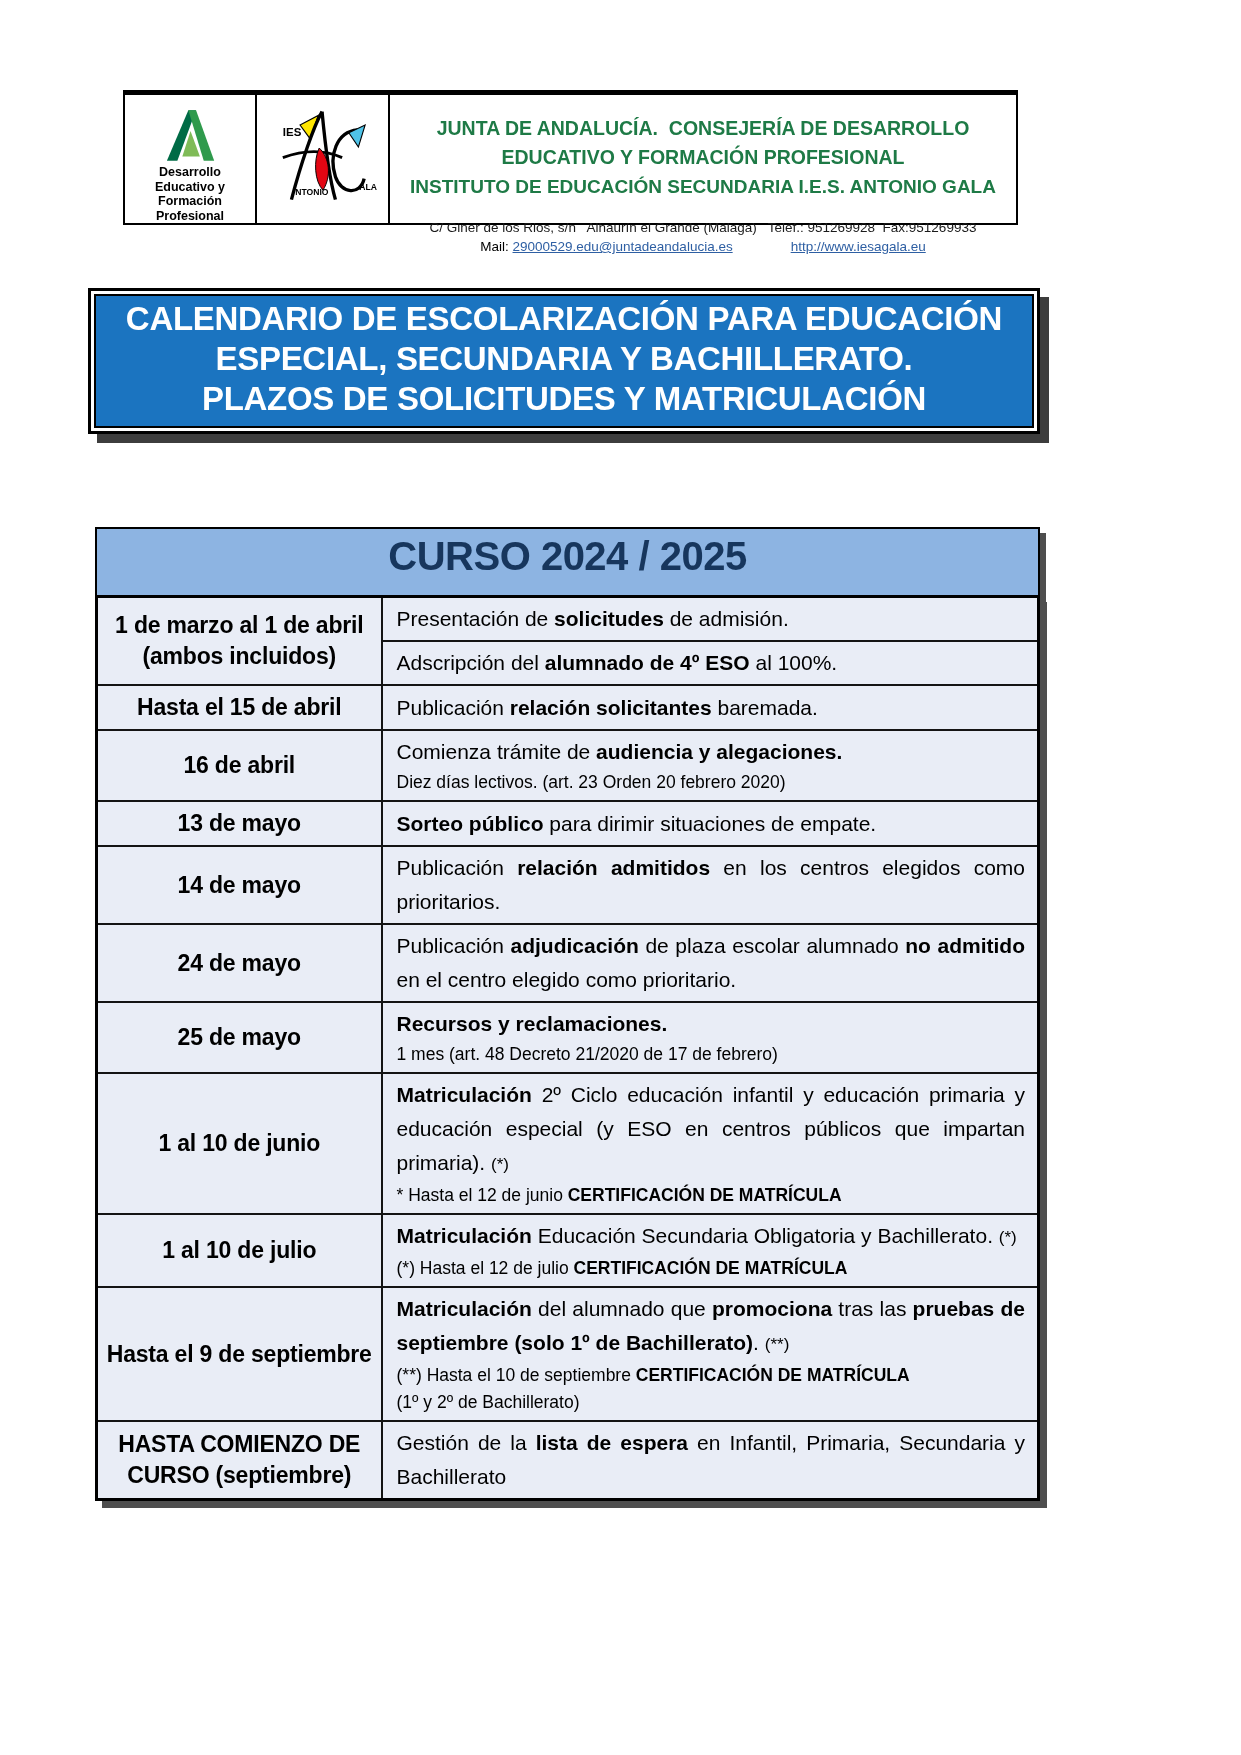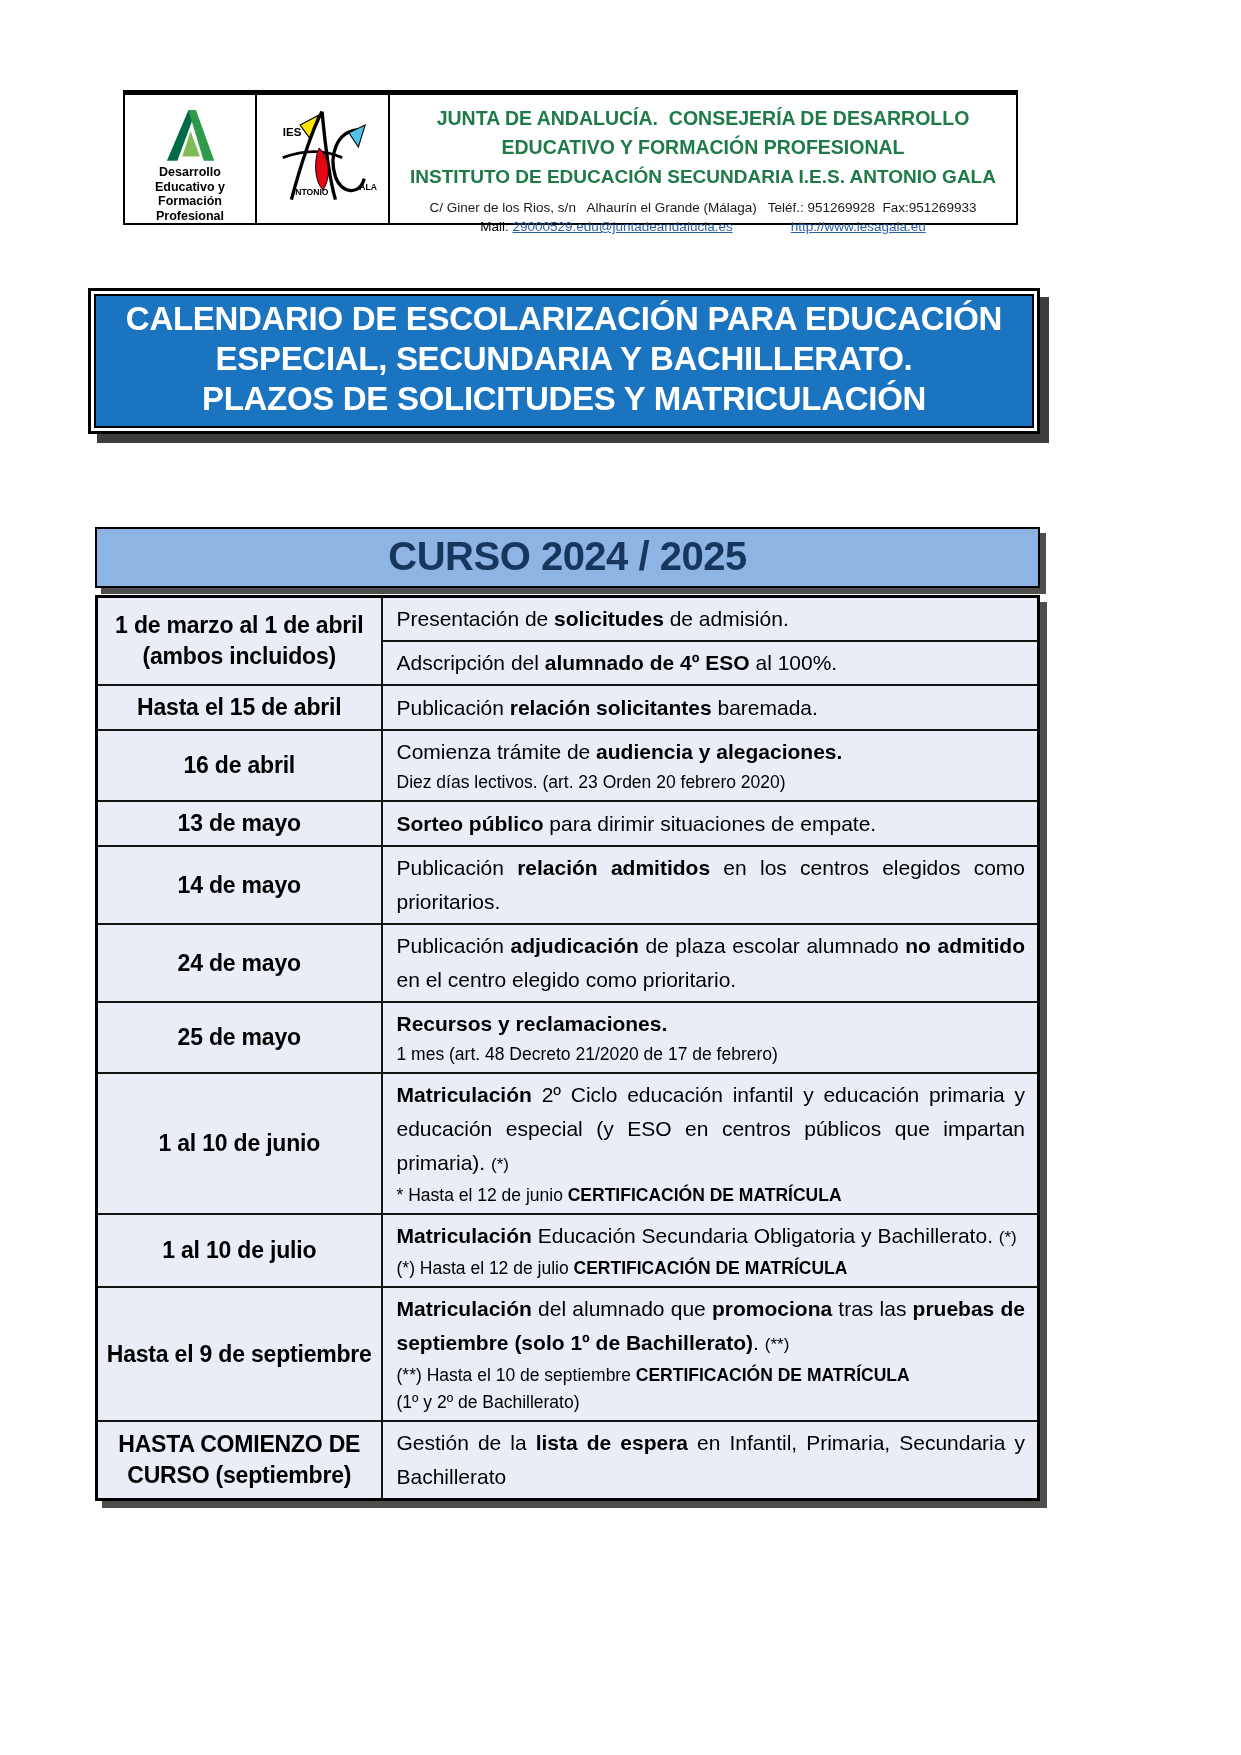--- a/index.html
+++ b/index.html
@@ -11,44 +11,44 @@
   
   .letterhead{
     position:absolute;left:123px;top:90px;width:895px;height:135px;
     border:2px solid #000;border-top:5px solid #000;box-sizing:border-box;
     display:flex;background:#fff;
   }
   .lh-cell{box-sizing:border-box;display:flex;flex-direction:column;align-items:center;justify-content:flex-start;}
   .lh-junta{width:132px;border-right:2px solid #000;padding-top:13px;}
   .lh-gala{width:133px;border-right:2px solid #000;justify-content:center;}
   .lh-caption{font-size:12.5px;line-height:14.5px;font-weight:bold;text-align:center;white-space:pre-line;margin-top:2px;}
-  .lh-text{flex:1;text-align:center;padding-top:9px;}
+  .lh-text{flex:1;text-align:center;padding-top:19px;}
   .org-line{font-weight:bold;color:var(--green);font-size:19.5px;line-height:29px;white-space:pre;}
   .org-line3{font-size:19px;}
-  .addr{font-size:13.5px;line-height:19px;color:#1a1a1a;white-space:pre;margin-top:7px;}
+  .addr{font-size:13.5px;line-height:19px;color:#1a1a1a;white-space:pre;margin-top:17px;}
   .mail-line{font-size:13.5px;line-height:19px;white-space:pre;}
   .link{color:var(--link-blue);text-decoration:underline;cursor:pointer;}
   .weblink{margin-left:58px;}
 
   
   .banner{
     position:absolute;left:88px;top:288px;width:952px;box-sizing:border-box;
     border:3px solid #000;background:#fff;padding:3px;
     box-shadow:9px 9px 0 #3d3d3d;
   }
   .banner-inner{
     border:2px solid #000;background:var(--banner-blue);
     color:#fff;text-align:center;font-weight:bold;
     font-size:33px;line-height:40px;letter-spacing:-0.3px;
     padding:3px 0 7px;
   }
 
   
   .curso-bar{
-    position:absolute;left:95px;top:527px;width:945px;height:61px;box-sizing:border-box;
+    position:absolute;left:95px;top:527px;width:945px;height:70px;box-sizing:border-box;
     border:2px solid #000;background:var(--table-header-bg);
     color:var(--table-header-text);font-weight:bold;font-size:40px;line-height:55px;
     text-align:center;letter-spacing:-0.5px;
     box-shadow:6px 6px 0 #4e4e4e;
   }
 
   
   .cal{
     position:absolute;left:95px;top:595px;width:945px;
     border-collapse:collapse;background:var(--cell-bg);

